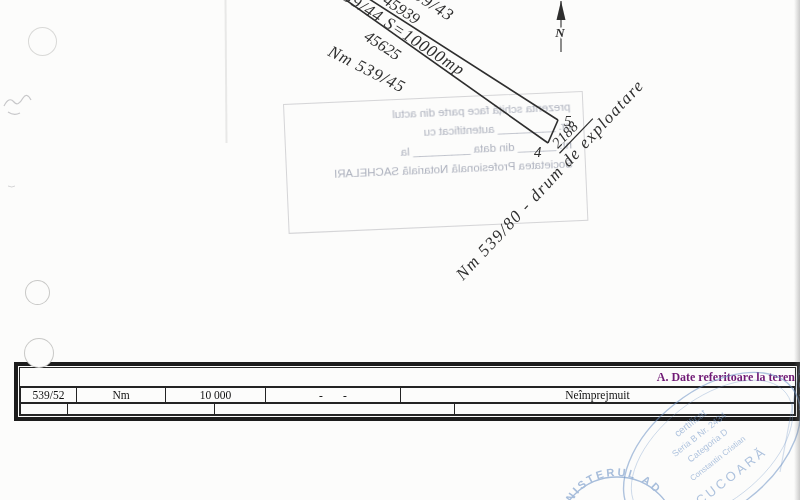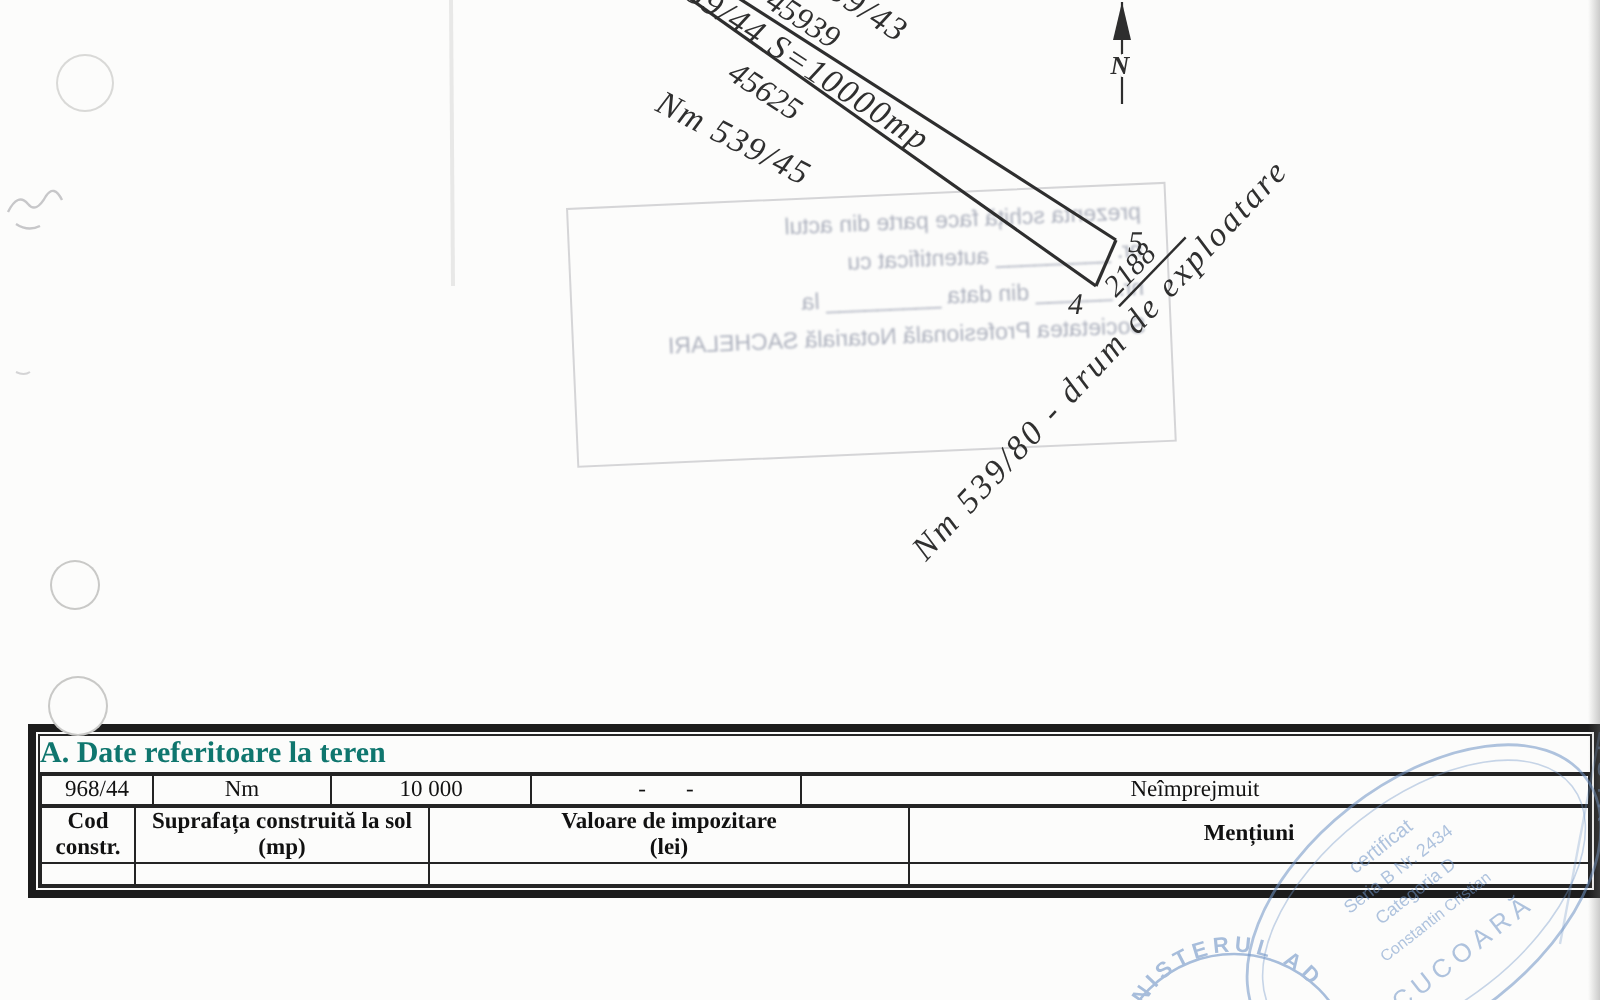--- a/index.html
+++ b/index.html
@@ -19,22 +19,22 @@
 
   
   #sketch{z-index:2;}
   #sketch .ink{stroke:#2e2e2e;stroke-width:1.6;fill:none;}
   #sketch text{font-family:"Liberation Serif",serif;font-style:italic;fill:#2f2f2f;}
 
   
   #tablewrap{position:absolute;left:14px;top:362px;width:779px;z-index:3;
              border:4px solid #1c1c1c;background:transparent;}
   #tableinner{border:1.5px solid #262626;margin:1px;}
-  .sec-title{height:18px;line-height:18px;text-align:left;font-weight:bold;
-             font-size:15px;border-bottom:1.6px solid #242424;color:#0f766e;}
+  .sec-title{height:18px;line-height:18px;text-align:right;font-weight:bold;
+             font-size:12px;border-bottom:1.6px solid #242424;color:#701a75;}
   .sec-title.b2{height:16px;line-height:16px;border-top:1.6px solid #242424;}
   table{border-collapse:collapse;width:100%;table-layout:fixed;}
   th,td{border:1.6px solid #242424;font-size:11.5px;text-align:center;
         vertical-align:middle;padding:0;color:#111;overflow:hidden;}
   th{font-weight:bold;white-space:pre-line;line-height:1.12;}
   tr.hdrA th{height:25px;}
   tr.dataA td{height:14px;}
   tr.totalA td{height:14px;}
   tr.hdrB th{height:27px;}
   tr.emptyB td{height:10px;}
@@ -106,45 +106,36 @@
       <table>
         <colgroup>
             <col style="width:56px">
             <col style="width:89px">
             <col style="width:100px">
             <col style="width:135px">
             <col>
           </colgroup>
         <tbody>
         <tr class="dataA">
-          <td>968/44</td>
+          <td>539/52</td>
           <td>Nm</td>
           <td>10 000</td>
           <td class="dashes">-&nbsp;&nbsp;&nbsp;&nbsp;&nbsp;&nbsp;&nbsp;-</td>
           <td>Neîmprejmuit</td>
         </tr>
       </tbody>
         </table>
       <table>
         <colgroup>
             <col style="width:47px">
             <col style="width:147px">
             <col style="width:240px">
             <col>
           </colgroup>
         <tbody>
-            <tr class="hdrB">
-          <th>Cod
-constr.</th>
-          <th>Suprafața construită la sol
-(mp)</th>
-          <th>Valoare de impozitare
-(lei)</th>
-          <th>Mențiuni</th>
-        </tr>
         <tr class="emptyB">
           <td></td>
           <td></td>
           <td></td>
           <td></td>
         </tr>
 
       </tbody>
         </table>
     </div>

